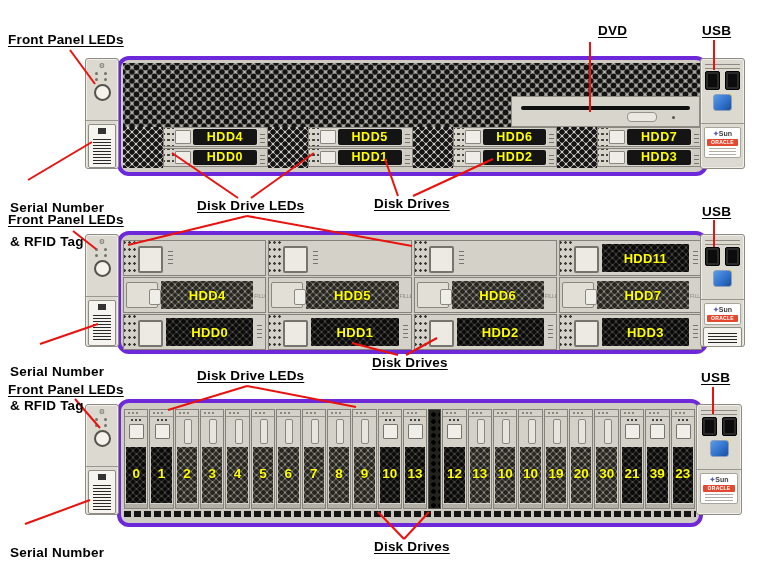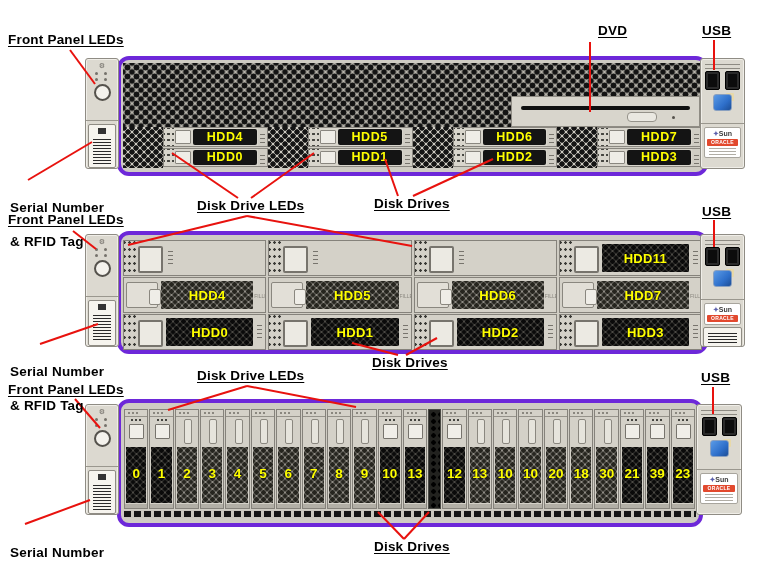--- a/index.html
+++ b/index.html
@@ -613,31 +613,31 @@
             <span class="s3num">10</span>
           </div>
           <div class="s3foot"></div>
         </div>
         <div class="s3drive">
           <div class="s3cap"></div>
           <div class="s3latch">
             <div class="tab"></div>
           </div>
           <div class="s3mesh mesh-light">
+            <span class="s3num">19</span>
+          </div>
+          <div class="s3foot"></div>
+        </div>
+        <div class="s3drive">
+          <div class="s3cap"></div>
+          <div class="s3latch">
+            <div class="tab"></div>
+          </div>
+          <div class="s3mesh mesh-light">
             <span class="s3num">20</span>
-          </div>
-          <div class="s3foot"></div>
-        </div>
-        <div class="s3drive">
-          <div class="s3cap"></div>
-          <div class="s3latch">
-            <div class="tab"></div>
-          </div>
-          <div class="s3mesh mesh-light">
-            <span class="s3num">18</span>
           </div>
           <div class="s3foot"></div>
         </div>
         <div class="s3drive">
           <div class="s3cap"></div>
           <div class="s3latch">
             <div class="tab"></div>
           </div>
           <div class="s3mesh mesh-light">
             <span class="s3num">30</span>

